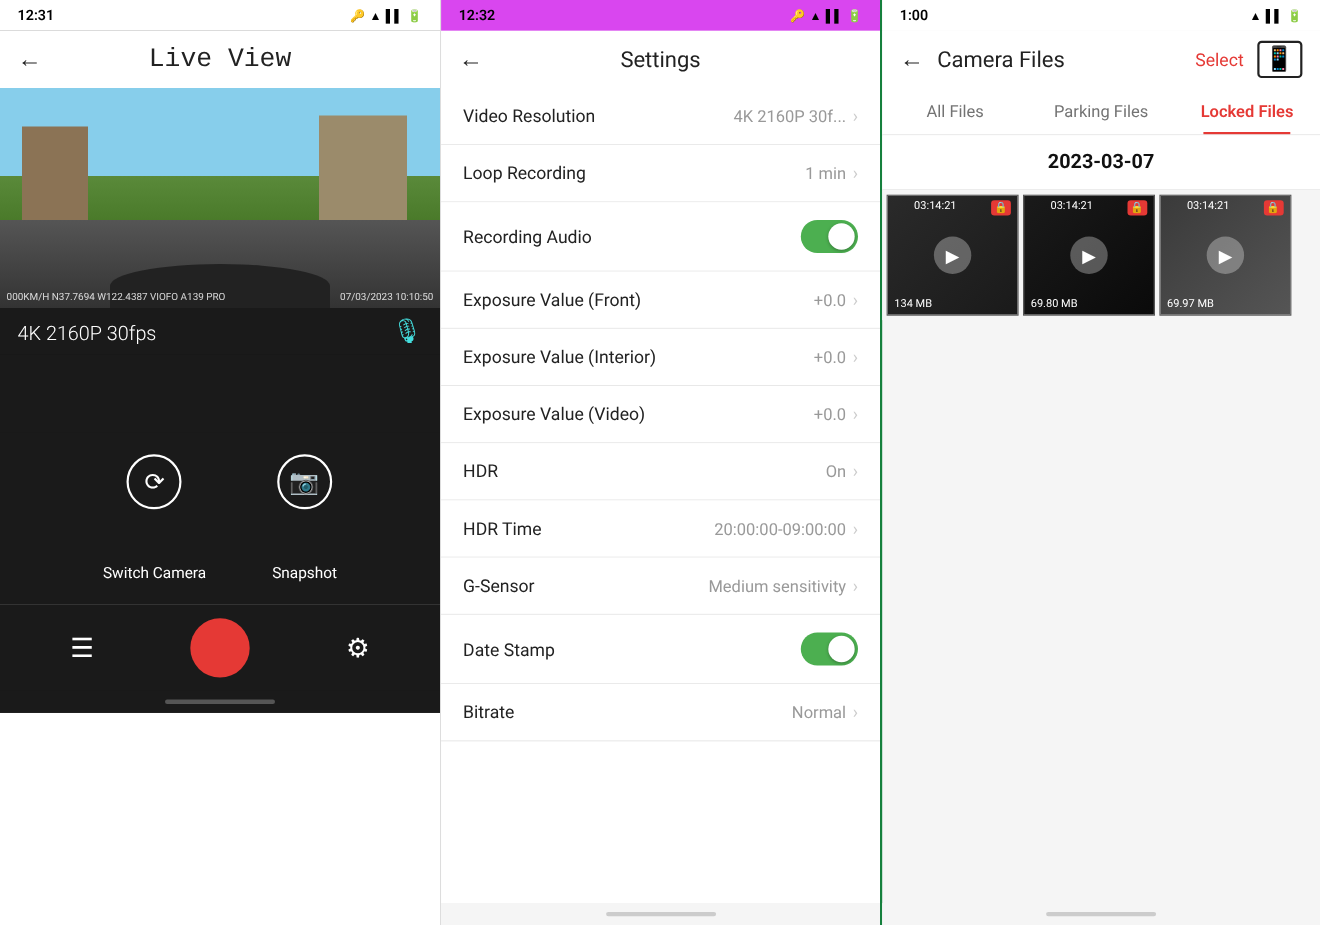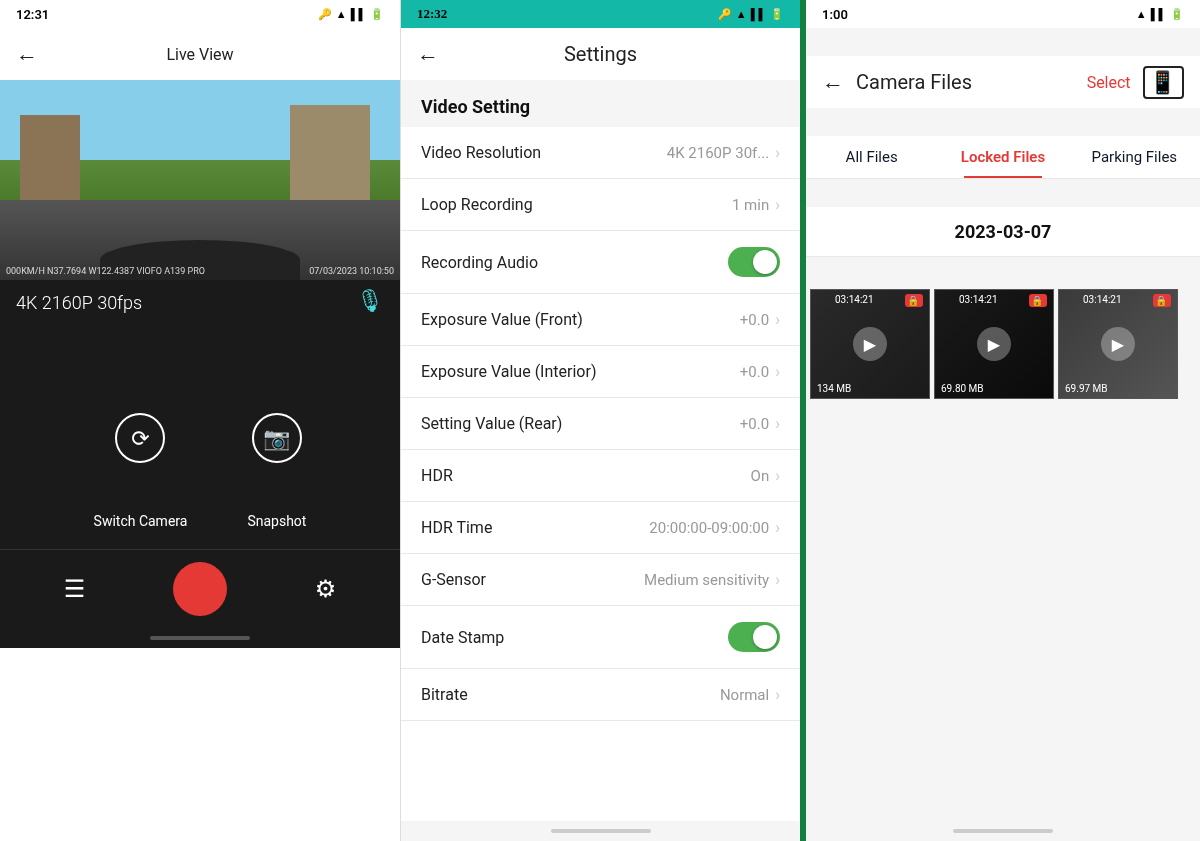--- a/index.html
+++ b/index.html
@@ -48,23 +48,24 @@
       position: relative;
     }
     .nav-bar .back-btn {
       position: absolute;
       left: 16px;
       font-size: 22px;
       color: #222;
       cursor: pointer;
     }
     .nav-bar .title {
-      font-size: 16px;
+      font-size: 24px;
       font-weight: 400;
       color: #222;
+      font-family: Liberation Mono, monospace;
     }
     .camera-view {
       width: 100%;
       height: 200px;
       background: #f9a8d4;
       overflow: hidden;
       position: relative;
     }
     .camera-scene {
       width: 100%;
@@ -287,36 +288,34 @@
       height: 24px;
       background: white;
       border-radius: 50%;
       box-shadow: 0 1px 3px rgba(0,0,0,0.3);
     }
     .settings-status-bar {
       display: flex;
       justify-content: space-between;
       align-items: center;
       padding: 6px 16px;
-      background: #14b8a6;
+      background: #d946ef;
       font-size: 13px;
       font-weight: 600;
       height: 28px;
-      font-family: Liberation Serif, serif;
     }
 
     
     .panel-files {
       width: 400px;
       height: 841px;
       background: #f5f5f5;
       display: flex;
       flex-direction: column;
-      border-left: 6px solid #15803d;
-      gap: 28px;
+      border-left: 2px solid #15803d;
     }
     .files-status-bar {
       display: flex;
       justify-content: space-between;
       align-items: center;
       padding: 6px 16px;
       background: #fff;
       font-size: 13px;
       font-weight: 600;
       height: 28px;
@@ -363,21 +362,21 @@
     .tab-bar {
       display: flex;
       background: #fff;
       border-bottom: 1px solid #e8e8e8;
     }
     .tab-item {
       flex: 1;
       text-align: center;
       padding: 12px 0;
       font-size: 15px;
-      color: #0f172a;
+      color: #737373;
       cursor: pointer;
       position: relative;
     }
     .tab-item.active {
       color: #e53935;
       font-weight: 600;
     }
     .tab-item.active::after {
       content: '';
       position: absolute;
@@ -536,21 +535,20 @@
       <span>▌▌</span>
       <span>🔋</span>
     </div>
   </div>
 
   <div class="settings-nav">
     <span class="back-btn">←</span>
     <span class="title">Settings</span>
   </div>
 
-  <div class="settings-section-title">Video Setting</div>
 
   <div class="settings-list">
 
     <div class="settings-item">
       <span class="item-label">Video Resolution</span>
       <div class="item-value">
         <span>4K 2160P 30f...</span>
         <span class="chevron">›</span>
       </div>
     </div>
@@ -580,21 +578,21 @@
 
     <div class="settings-item">
       <span class="item-label">Exposure Value (Interior)</span>
       <div class="item-value">
         <span>+0.0</span>
         <span class="chevron">›</span>
       </div>
     </div>
 
     <div class="settings-item">
-      <span class="item-label">Setting Value (Rear)</span>
+      <span class="item-label">Exposure Value (Video)</span>
       <div class="item-value">
         <span>+0.0</span>
         <span class="chevron">›</span>
       </div>
     </div>
 
     <div class="settings-item">
       <span class="item-label">HDR</span>
       <div class="item-value">
         <span>On</span>
@@ -659,25 +657,25 @@
     <div class="right">
       <span class="select-btn">Select</span>
       <span class="phone-icon">📱</span>
     </div>
   </div>
 
   <div class="tab-bar">
     <div class="tab-item">
       <span>All Files</span>
     </div>
+    <div class="tab-item">
+      <span>Parking Files</span>
+    </div>
     <div class="tab-item active">
       <span>Locked Files</span>
-    </div>
-    <div class="tab-item">
-      <span>Parking Files</span>
     </div>
   </div>
 
   <div class="date-header">2023-03-07</div>
 
   <div class="file-thumbnails">
 
     <div class="file-thumb thumb-bg-1">
       <span class="thumb-info">03:14:21</span>
       <span class="thumb-lock">🔒</span>

